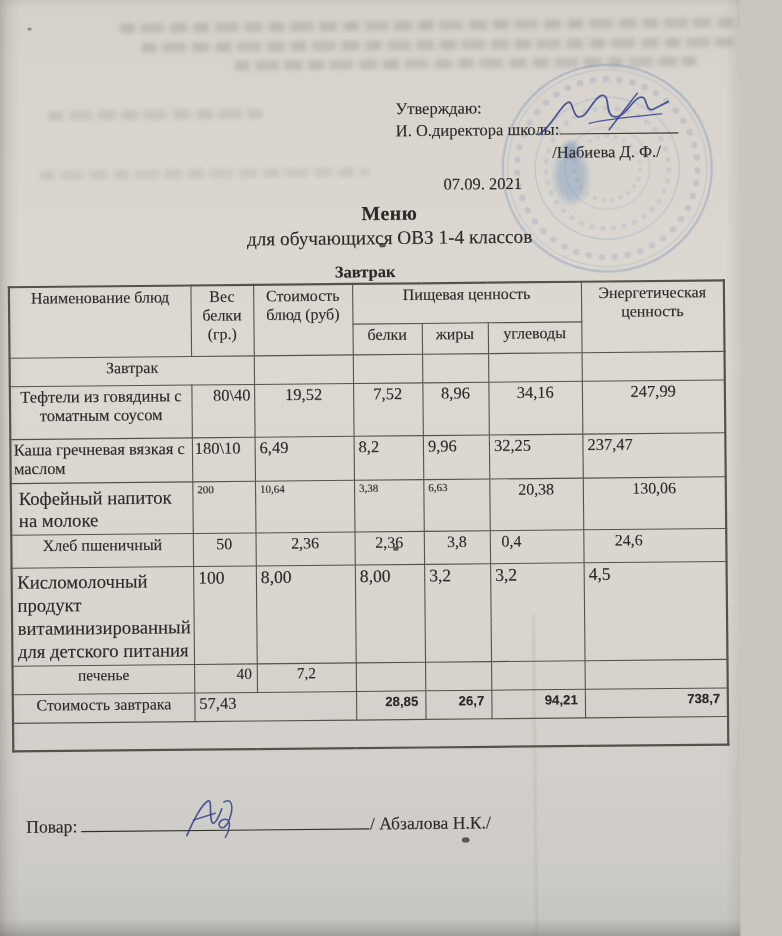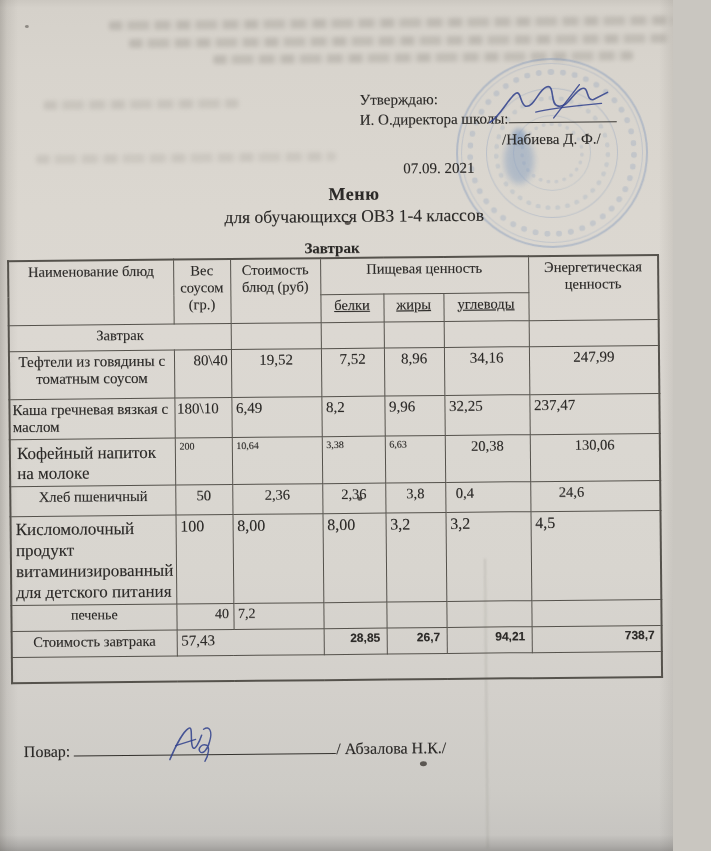--- a/index.html
+++ b/index.html
@@ -70,21 +70,21 @@
     font-size:14.5px;color:#2c2a28;
   }
   table.menu th,table.menu td{
     border:1px solid #55524c;padding:2px 4px;vertical-align:top;
     overflow:hidden;
   }
   table.menu{border:2px solid #55524c;}
   th{font-weight:normal;text-align:center;padding-top:4px;}
   .tr-head1{height:36px;}
   .tr-head2{height:28px;}
-  .tr-head2 th{padding-top:2px;vertical-align:middle;text-decoration:underline;}
+  .tr-head2 th{padding-top:2px;vertical-align:middle;}
   .tr-section{height:26px;}
   .tr-section td{vertical-align:middle;}
   .td-section{text-align:center;}
   .tr-tefteli{height:48px;font-size:15px;}
   .tr-tefteli td{text-align:center;padding-top:4px;}
   .tr-tefteli .td-name{text-align:center;}
   .tr-kasha{height:40px;font-size:15px;}
   .tr-kasha td{text-align:left;padding-top:4px;}
   .tr-kasha .td-name{padding-left:2px;}
   .tr-coffee{height:46px;}
@@ -93,21 +93,21 @@
   .tr-coffee .td-carbs,.tr-coffee .td-energy{text-align:center;font-size:14.5px;}
   .tr-bread{height:30px;}
   .tr-bread td{text-align:center;vertical-align:middle;}
   .tr-milk{height:84px;}
   .tr-milk .td-name{font-size:17px;line-height:21px;padding-left:4px;}
   .tr-milk td{font-size:16px;text-align:left;padding-left:6px;padding-top:3px;}
   .tr-cookie{height:26px;font-size:14px;}
   .tr-cookie td{vertical-align:middle;}
   .tr-cookie .td-name{text-align:center;}
   .tr-cookie .td-weight{text-align:right;padding-left:6px;}
-  .tr-cookie .td-cost{}
+  .tr-cookie .td-cost{text-align:center;}
   .tr-total{height:26px;}
   .tr-total td{vertical-align:middle;}
   .tr-total .td-label{text-align:center;font-size:14.5px;}
   .tr-total .td-wc{text-align:left;padding-left:4px;font-size:15px;}
   .tr-total .num{
     font-family:"Liberation Sans","DejaVu Sans",sans-serif;
     font-size:12px;font-weight:bold;text-align:right;padding-right:6px;
   }
   .tr-empty{height:26px;}
 
@@ -169,21 +169,21 @@
           <col style="width:57px">
           <col style="width:90px">
         <col style="width:63px">
           <col style="width:60px">
           <col style="width:85px">
           <col style="width:130px">
       </colgroup>
       <tbody>
           <tr class="tr-head1">
         <th rowspan="2">Наименование блюд</th>
-        <th rowspan="2">Вес соусом (гр.)</th>
+        <th rowspan="2">Вес белки (гр.)</th>
         <th rowspan="2">Стоимость блюд (руб)</th>
         <th colspan="3">Пищевая ценность</th>
         <th rowspan="2">Энергетическая ценность</th>
       </tr>
       <tr class="tr-head2">
         <th>белки</th>
         <th>жиры</th>
         <th>углеводы</th>
       </tr>
       <tr class="tr-section">

